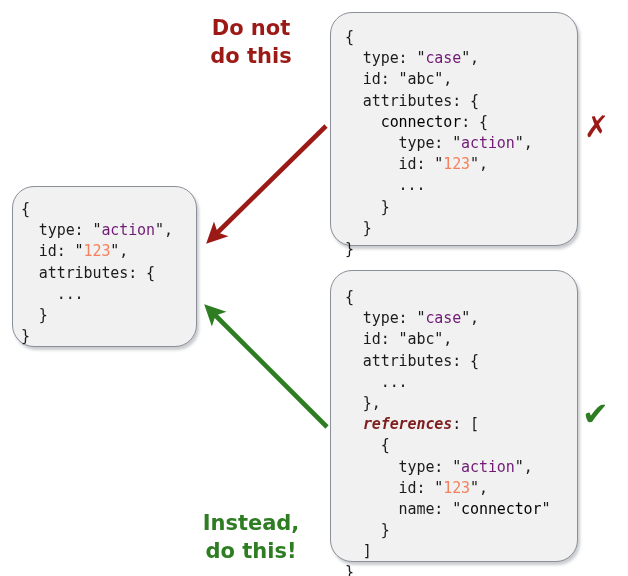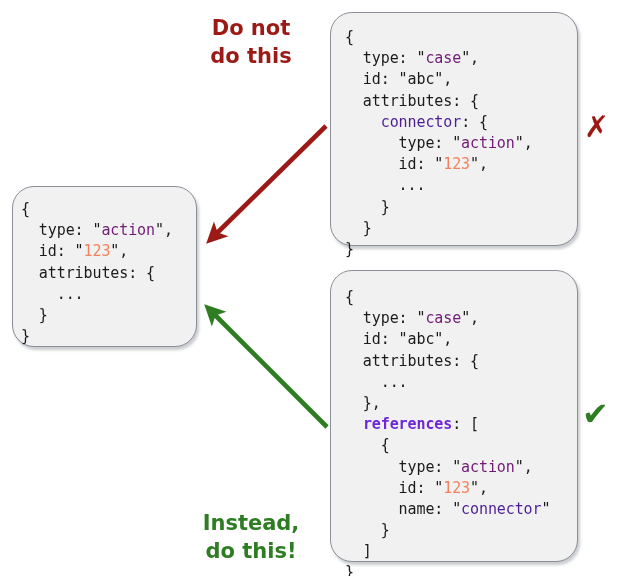--- a/index.html
+++ b/index.html
@@ -32,24 +32,24 @@
     left: 12px;
     top: 10px;
     font-family: "DejaVu Sans Mono", "Liberation Mono", monospace;
     font-size: 15px;
     line-height: 21.2px;
     color: #1b1b1b;
     white-space: pre;
     letter-spacing: -0.1px;
   }
   .code .ln { display: block; height: 21.2px; }
-  .tok-key-pink { color: #4c1d95; }
+  .tok-key-pink { color: #000000; }
   .tok-str      { color: #701a75; }
   .tok-num      { color: #f4815c; }
-  .tok-bold     { font-weight: bold; color: #6d28d9; }
+  .tok-bold     { font-weight: bold; color: #7f1d1d; font-style: italic; }
   .tok-plain    { color: #1b1b1b; }
 
   #box-bad  { left: 330px; top: 12px;  width: 248px; height: 234px; }
   #box-good { left: 330px; top: 270px; width: 248px; height: 292px; }
   #box-ref  { left: 12px;  top: 186px; width: 185px; height: 161px; }
 
   #box-bad  .code { left: 14px; top: 14px; }
   #box-good .code { left: 14px; top: 16px; }
   #box-ref  .code { left: 8px;  top: 12px; }
 

